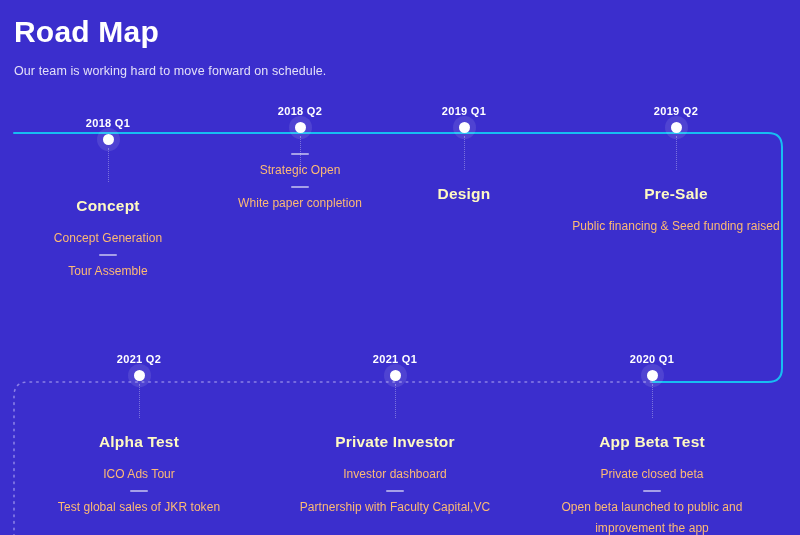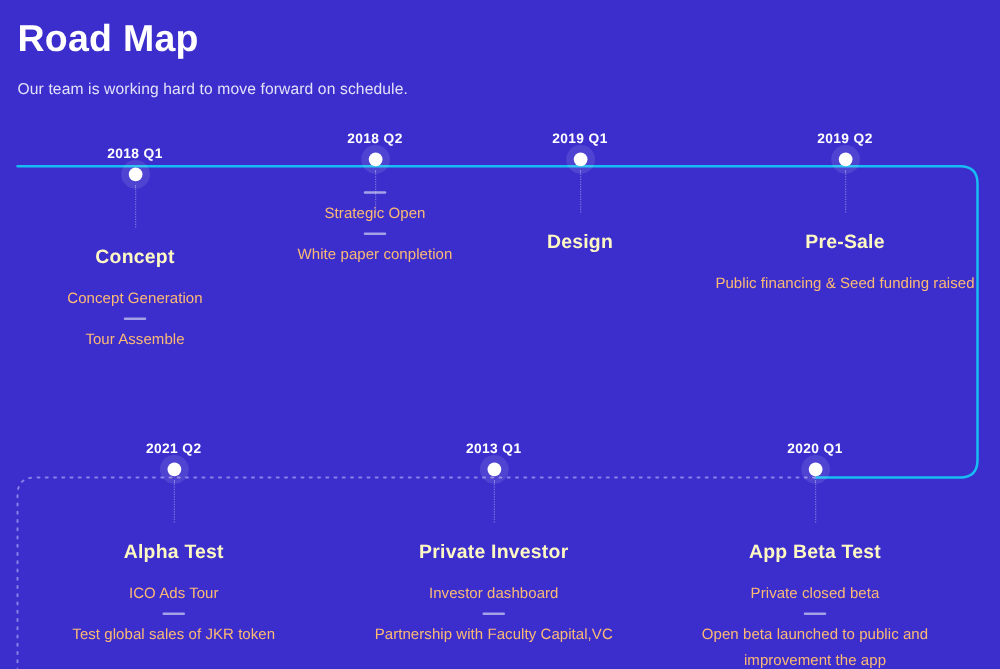--- a/index.html
+++ b/index.html
@@ -212,21 +212,21 @@
       </div>
       <h2 class="ms-title">Alpha Test</h2>
       <div class="ms-body">
         <div class="ms-item">ICO Ads Tour</div>
         <div class="ms-sep"></div>
         <div class="ms-item">Test global sales of JKR token</div>
       </div>
     </div>
 
     <div class="milestone" style="left:395px;">
-      <div class="ms-quarter">2013 Q1</div>
+      <div class="ms-quarter">2021 Q1</div>
       <div class="ms-dot-zone">
         <span class="ms-dot"></span>
         <span class="ms-stem"></span>
       </div>
       <h2 class="ms-title">Private Investor</h2>
       <div class="ms-body">
         <div class="ms-item">Investor dashboard</div>
         <div class="ms-sep"></div>
         <div class="ms-item">Partnership with Faculty Capital,VC</div>
       </div>

